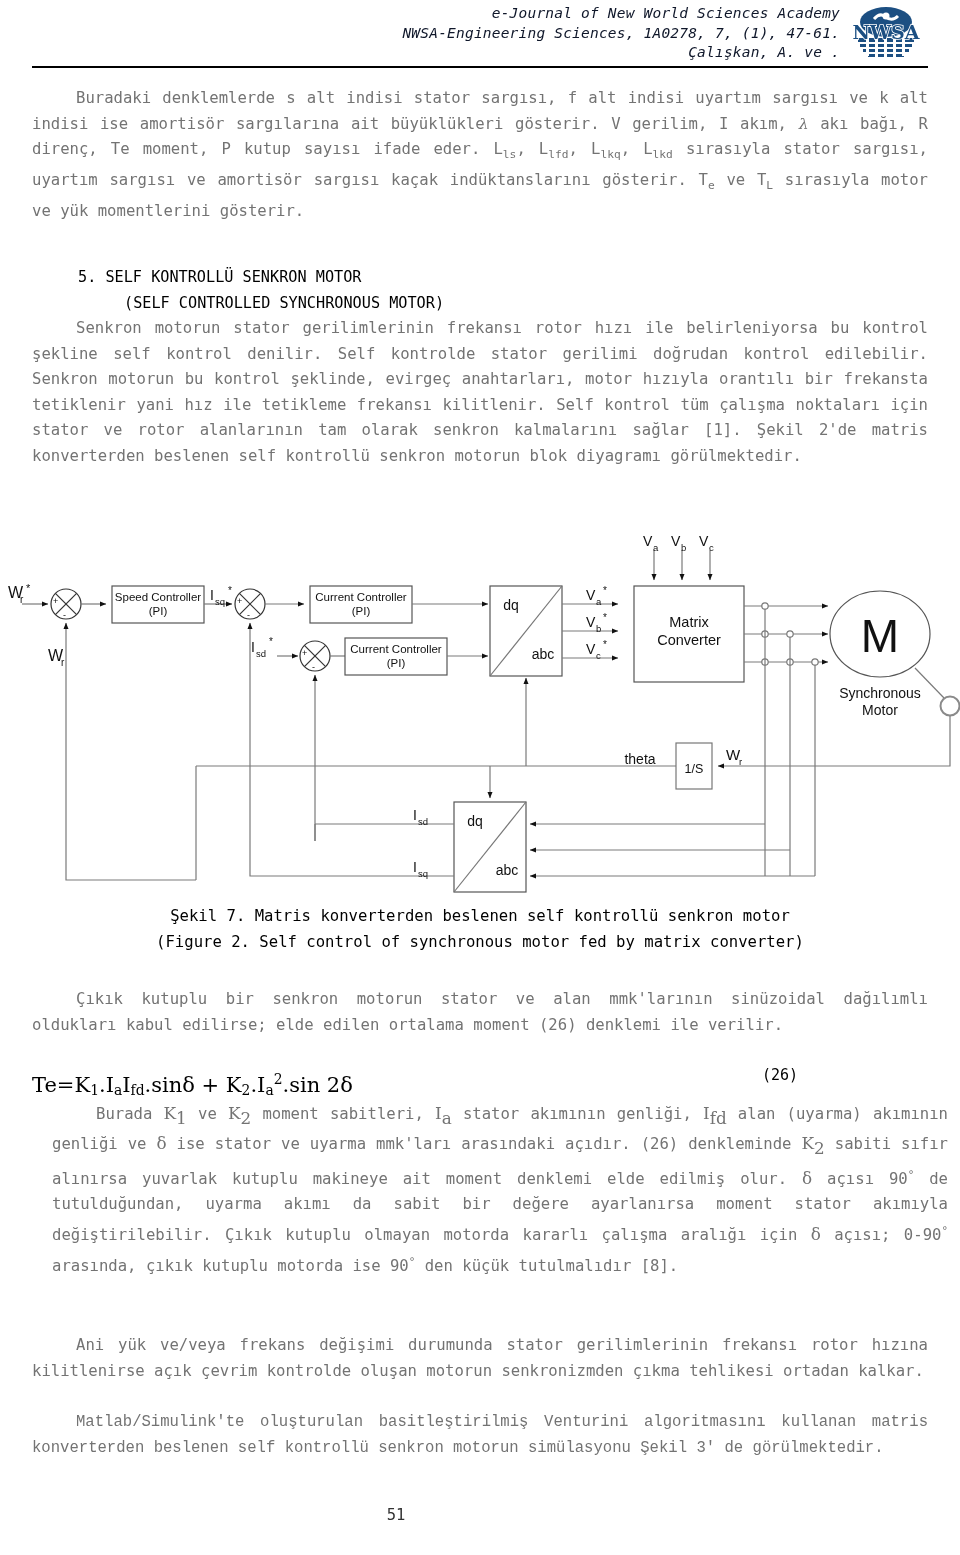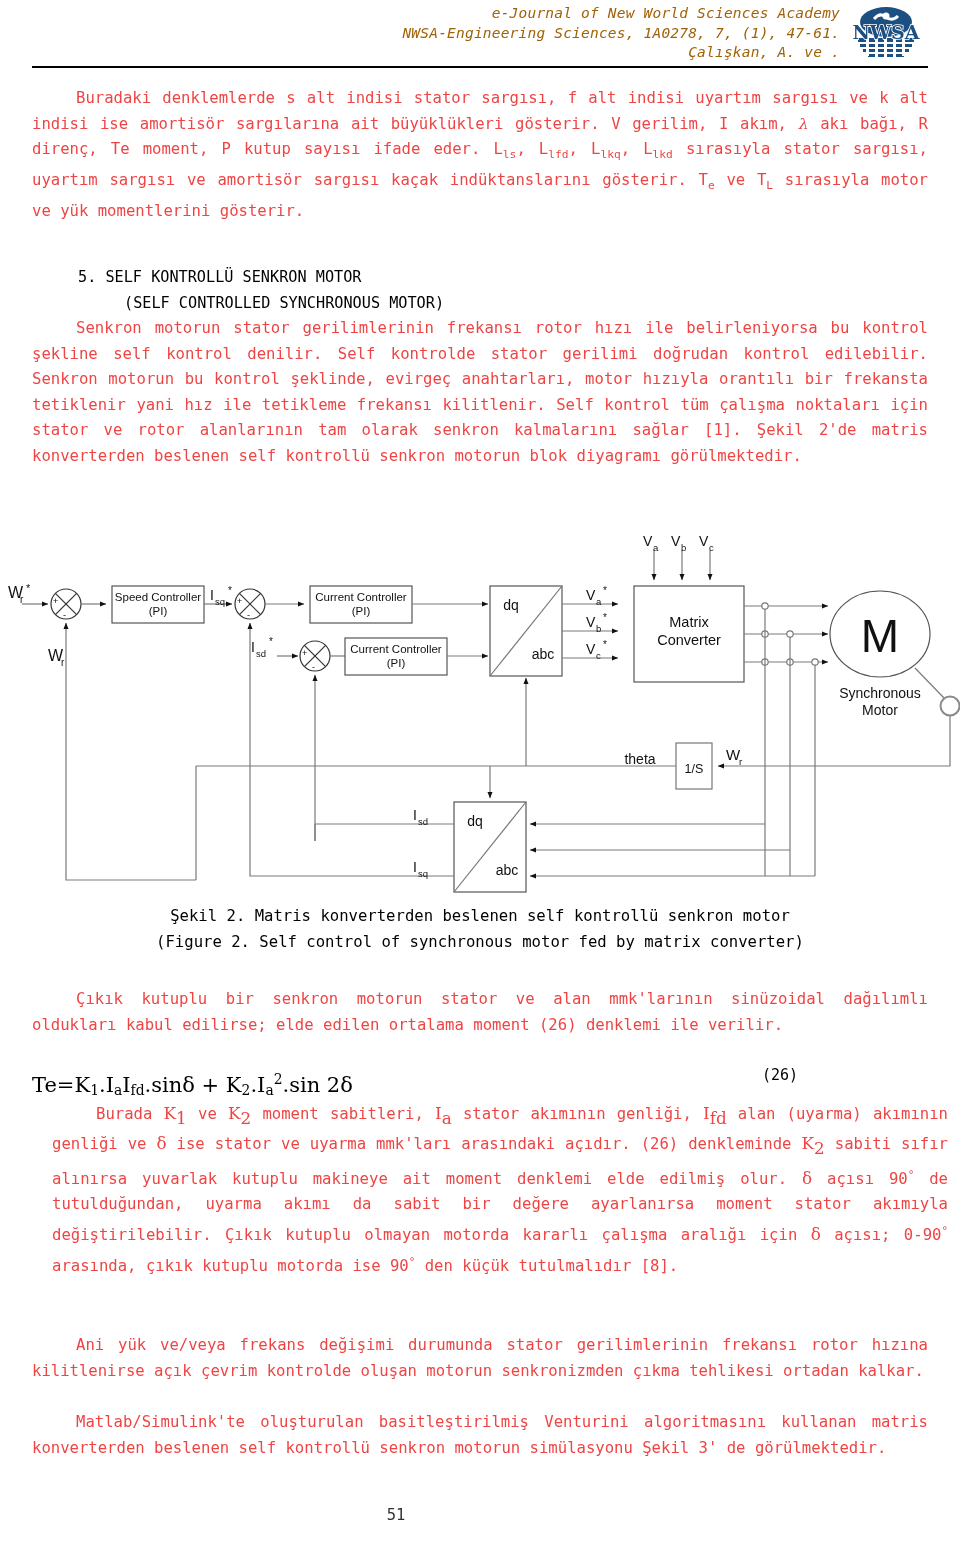--- a/index.html
+++ b/index.html
@@ -27,21 +27,21 @@
     position: absolute;
     left: 330px;
     top: 4px;
     width: 510px;
     text-align: right;
     font-family: "DejaVu Sans Mono", monospace;
     font-style: italic;
     font-size: 14.5px;
     line-height: 19.5px;
     letter-spacing: 0.2px;
-    color: #a16207;
+    color: #0f172a;
   }
   .header-rule {
     position: absolute;
     left: 32px;
     top: 66px;
     width: 896px;
     height: 2px;
     background: #000;
   }
   .logo {
@@ -53,21 +53,21 @@
   }
 
   
   .body-text {
     position: absolute;
     left: 32px;
     width: 896px;
     font-family: "DejaVu Sans Mono", monospace;
     font-size: 15.6px;
     line-height: 25.6px;
-    color: #ef4444;
+    color: #737373;
     text-align: justify;
     text-justify: inter-word;
   }
   .indent { text-indent: 44px; }
   .sub { font-size: 0.72em; vertical-align: sub; }
   .greek { font-family: "DejaVu Serif", serif; font-style: italic; }
 
   
   .heading {
     position: absolute;
@@ -372,32 +372,32 @@
     <text x="413" y="344" font-size="14">I</text>
     <text x="418" y="349" font-size="9.5">sq</text>
 
     <text x="475" y="298" font-size="14" text-anchor="middle">dq</text>
     <text x="507" y="347" font-size="14" text-anchor="middle">abc</text>
   </g>
 </svg>
 </div>
 
 <div class="caption" style="top:904px;">
-  <div>Şekil 2. Matris konverterden beslenen self kontrollü senkron motor</div>
+  <div>Şekil 7. Matris konverterden beslenen self kontrollü senkron motor</div>
   <div>(Figure 2. Self control of synchronous motor fed by matrix converter)</div>
 </div>
 
 <div class="body-text indent" style="top:987px;">Çıkık kutuplu bir senkron motorun stator ve alan mmk'larının sinüzoidal dağılımlı oldukları kabul edilirse; elde edilen ortalama moment (26) denklemi ile verilir.</div>
 
 <div class="equation" style="top:1058px;">
   <span class="eqbody"><span class="serifvar">Te</span><span>=</span><span>K</span><span class="msub">1</span><span>.I</span><span class="msub">a</span><span>I</span><span class="msub">fd</span><span>.sin</span><span>δ</span> <span>+</span> <span>K</span><span class="msub">2</span><span>.I</span><span class="msub">a</span><span class="msup">2</span><span>.sin 2</span><span>δ</span></span>
   <span class="eqnum">(26)</span>
 </div>
 
 <div class="body-text indent" style="top:1101px;margin-left:20px;">
   <span>Burada </span><span class="imath">K</span><span class="imath msub">1</span><span> ve </span><span class="imath">K</span><span class="imath msub">2</span><span> moment sabitleri, </span><span class="imath">I</span><span class="imath msub">a</span><span> stator akımının genliği, </span><span class="imath">I</span><span class="imath msub">fd</span><span> alan (uyarma) akımının genliği ve </span><span class="imath">δ</span><span> ise stator ve uyarma mmk'ları arasındaki açıdır. (26) denkleminde </span><span class="imath">K</span><span class="imath msub">2</span><span> sabiti sıfır alınırsa yuvarlak kutuplu makineye ait moment denklemi elde edilmiş olur. </span><span class="imath">δ</span><span> açısı 90</span><span class="deg">°</span><span> de tutulduğundan, uyarma akımı da sabit bir değere ayarlanırsa moment stator akımıyla değiştirilebilir. Çıkık kutuplu olmayan motorda kararlı çalışma aralığı için </span><span class="imath">δ</span><span> açısı; 0-90</span><span class="deg">°</span><span> arasında, çıkık kutuplu motorda ise 90</span><span class="deg">°</span><span> den küçük tutulmalıdır [8].</span>
 </div>
 
 <div class="body-text indent" style="top:1333px;">Ani yük ve/veya frekans değişimi durumunda stator gerilimlerinin frekansı rotor hızına kilitlenirse açık çevrim kontrolde oluşan motorun senkronizmden çıkma tehlikesi ortadan kalkar.</div>
 
-<div class="body-text indent" style="top:1410px;">Matlab/Simulink'te oluşturulan basitleştirilmiş Venturini algoritmasını kullanan matris konverterden beslenen self kontrollü senkron motorun simülasyonu Şekil 3' de görülmektedir.</div>
+<div class="body-text indent" style="top:1410px;font-family:Liberation Mono, monospace;">Matlab/Simulink'te oluşturulan basitleştirilmiş Venturini algoritmasını kullanan matris konverterden beslenen self kontrollü senkron motorun simülasyonu Şekil 3' de görülmektedir.</div>
 
 <div class="pagenum">51</div>
 
 </body></html>

